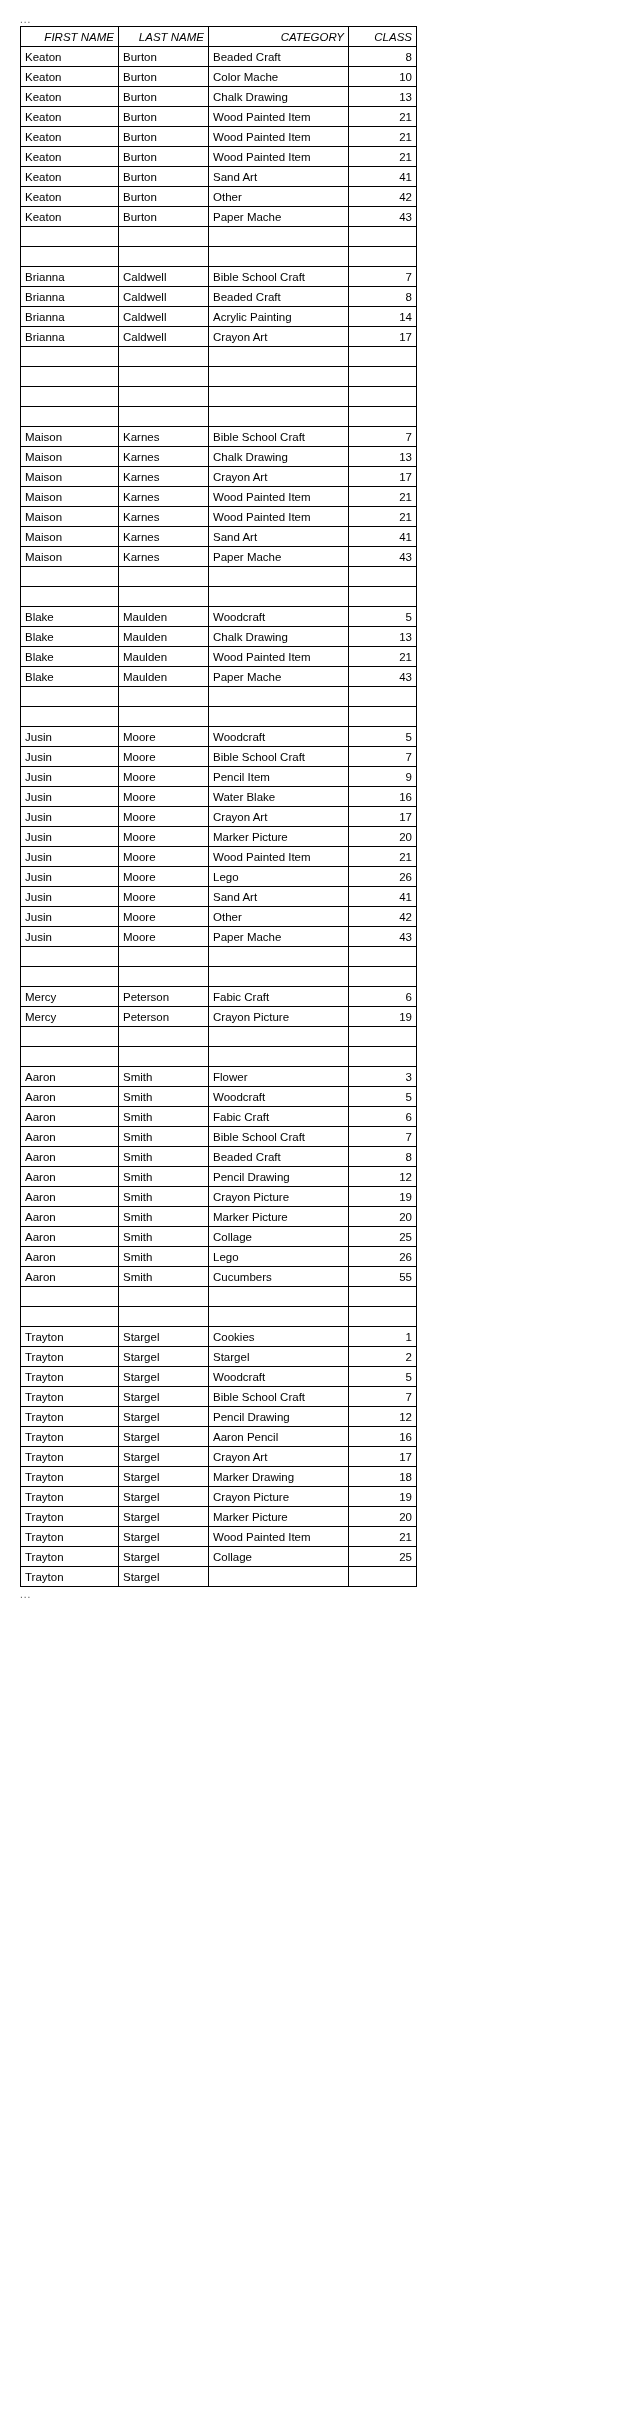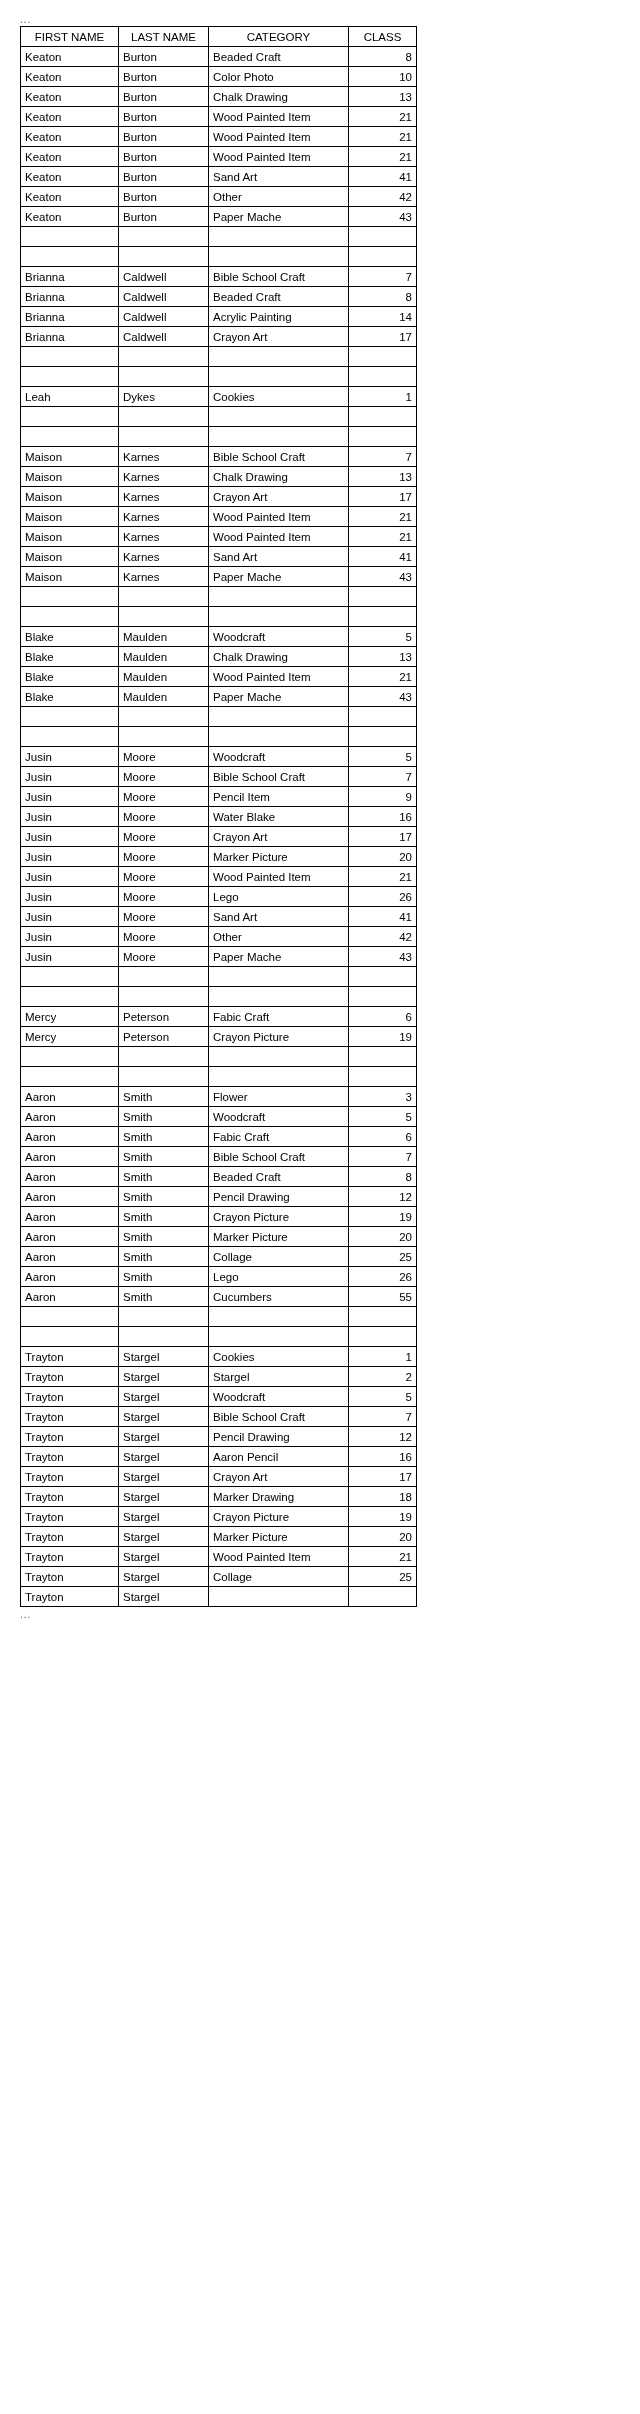--- a/index.html
+++ b/index.html
@@ -53,22 +53,23 @@
     height: 19px;
     font-size: 11.5px;
     font-weight: normal;
     padding: 0 4px;
     vertical-align: middle;
     overflow: hidden;
     white-space: nowrap;
     background: #ffffff;
   }
   th.hdr {
-    text-align: center;
+    text-align: right;
     font-size: 11.5px;
+    font-style: italic;
   }
   td.txt { text-align: left; }
   td.num { text-align: right; padding-right: 6px; }
   tr.blank td { height: 19px; }
 </style>
 </head>
 <body>
 
 <div class="page">
 
@@ -92,21 +93,21 @@
     <tbody id="tbody">
         <tr class="">
           <td class="txt">Keaton</td>
           <td class="txt">Burton</td>
           <td class="txt">Beaded Craft</td>
           <td class="num">8</td>
         </tr>
         <tr class="">
           <td class="txt">Keaton</td>
           <td class="txt">Burton</td>
-          <td class="txt">Color Photo</td>
+          <td class="txt">Color Mache</td>
           <td class="num">10</td>
         </tr>
         <tr class="">
           <td class="txt">Keaton</td>
           <td class="txt">Burton</td>
           <td class="txt">Chalk Drawing</td>
           <td class="num">13</td>
         </tr>
         <tr class="">
           <td class="txt">Keaton</td>
@@ -185,26 +186,20 @@
           <td class="txt"></td>
           <td class="txt"></td>
           <td class="num"></td>
         </tr>
         <tr class="blank">
           <td class="txt"></td>
           <td class="txt"></td>
           <td class="txt"></td>
           <td class="num"></td>
         </tr>
-        <tr class="">
-          <td class="txt">Leah</td>
-          <td class="txt">Dykes</td>
-          <td class="txt">Cookies</td>
-          <td class="num">1</td>
-        </tr>
         <tr class="blank">
           <td class="txt"></td>
           <td class="txt"></td>
           <td class="txt"></td>
           <td class="num"></td>
         </tr>
         <tr class="blank">
           <td class="txt"></td>
           <td class="txt"></td>
           <td class="txt"></td>

